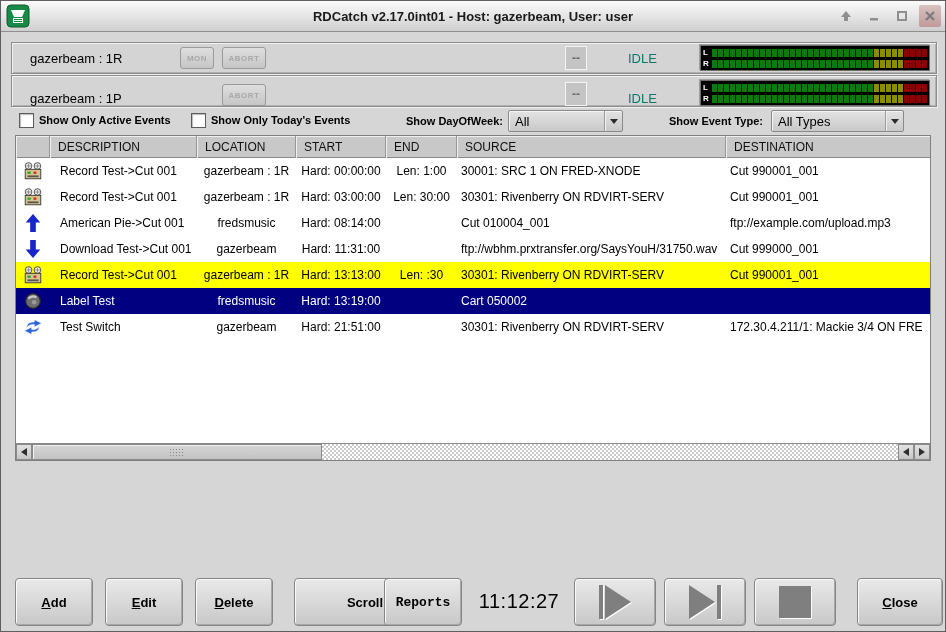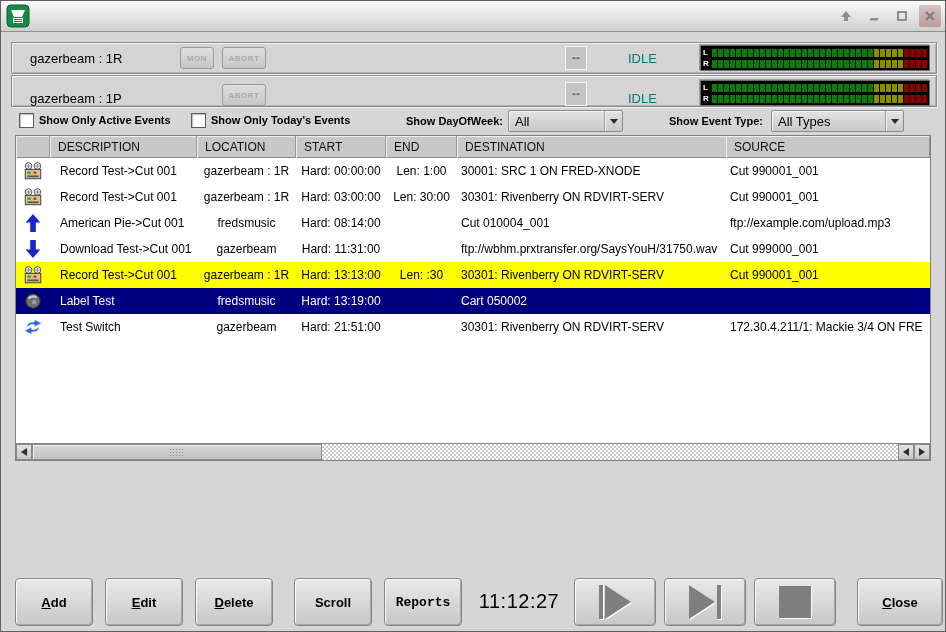--- a/index.html
+++ b/index.html
@@ -113,20 +113,21 @@
 
 <div class="window">
 
   <div class="titlebar">
     <svg class="app-icon" viewBox="0 0 24 24">
       <rect x="1" y="1" width="22" height="22" rx="4" fill="#188a47" stroke="#0c5a2d"></rect>
       <path d="M5 6 h14 l-3 7 h-8 Z" fill="#ffffff"></path>
       <rect x="7" y="14" width="10" height="5" fill="#ffffff"></rect>
       <path d="M8 15.5 h8 M8 17.5 h8" stroke="#188a47" stroke-width="1"></path>
     </svg>
+    <div class="title-text">RDCatch v2.17.0int01 - Host: gazerbeam, User: user</div>
     <div class="winbtns">
       <div class="winbtn">
         <svg width="12" height="12" viewBox="0 0 12 12">
             <path d="M6 1 L11 7 H8 V11 H4 V7 H1 Z" fill="#8f8f8f"></path>
           </svg>
       </div>
       <div class="winbtn">
         <svg width="12" height="12" viewBox="0 0 12 12">
             <rect x="2" y="8" width="8" height="2.5" fill="#8f8f8f"></rect>
           </svg>
@@ -347,22 +348,22 @@
     </div>
   </div>
 
   <div class="table-area">
     <div class="thead">
       <div class="th"></div>
       <div class="th">DESCRIPTION</div>
       <div class="th">LOCATION</div>
       <div class="th">START</div>
       <div class="th">END</div>
+      <div class="th">SOURCE</div>
       <div class="th" style="border-right:none;">DESTINATION</div>
-      <div class="th">SOURCE</div>
     </div>
     <div class="tbody">
         <div class="trow">
     <div class="cell c-icon">
       <svg class="row-icon show" viewBox="0 0 18 16">
         <circle cx="5" cy="3.5" r="3" fill="#eeeeee" stroke="#444444" stroke-width="0.8"></circle>
         <circle cx="13" cy="3.5" r="3" fill="#eeeeee" stroke="#444444" stroke-width="0.8"></circle>
         <path d="M3 3.5 h4 M5 1.5 v4 M11 3.5 h4 M13 1.5 v4" stroke="#777777" stroke-width="0.7"></path>
         <rect x="2" y="6.5" width="14" height="8.5" fill="#d8c38e" stroke="#333333" stroke-width="0.8"></rect>
         <rect x="4" y="8.5" width="3" height="2" fill="#22aa22"></rect>
@@ -494,21 +495,21 @@
         </div>
       <div class="sb-btn">
           <span class="tri-r"></span>
         </div>
     </div>
   </div>
 
   <div class="btn" style="left:14px;width:76px;"><u>A</u>dd</div>
   <div class="btn" style="left:104px;width:76px;"><u>E</u>dit</div>
   <div class="btn" style="left:194px;width:76px;"><u>D</u>elete</div>
-  <div class="btn" style="left:293px;width:76px;">Scroll</div>
+  <div class="btn" style="left:293px;width:76px;padding-left:32px;">Scroll</div>
   <div class="btn" style="left:383px;width:76px;font-family:Liberation Mono, monospace;">Reports</div>
 
   <div class="clock">11:12:27</div>
 
   <div class="btn" style="left:573px;width:80px;">
     <span class="glyph">
         <span class="g-bar"></span>
         <span class="g-play"></span>
       </span>
   </div>

